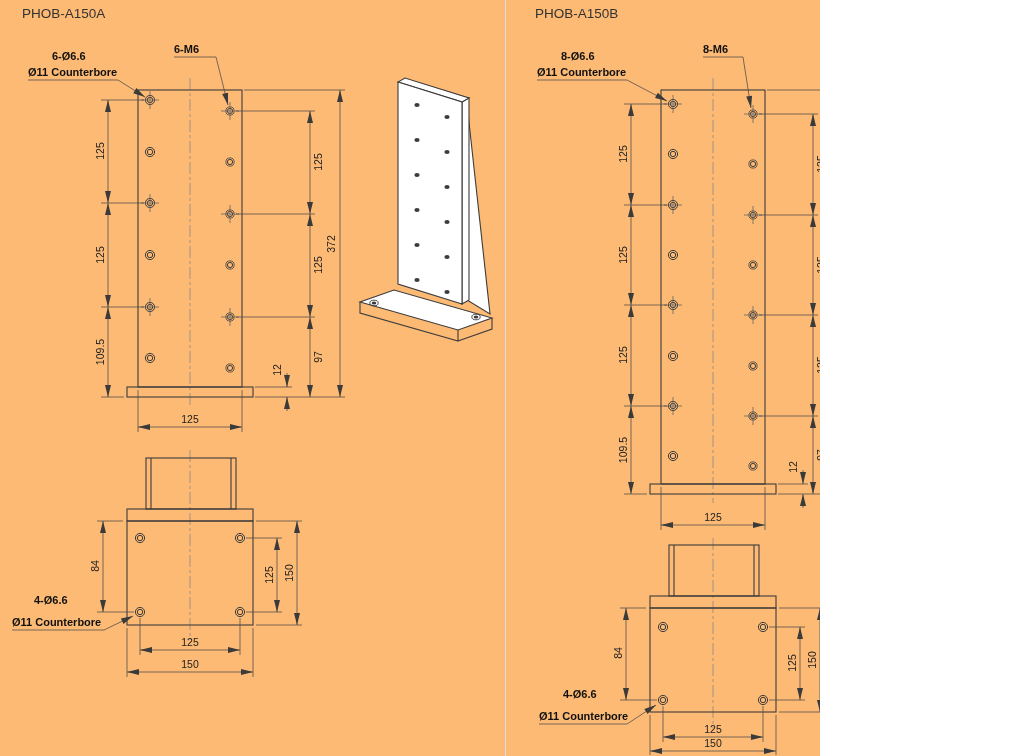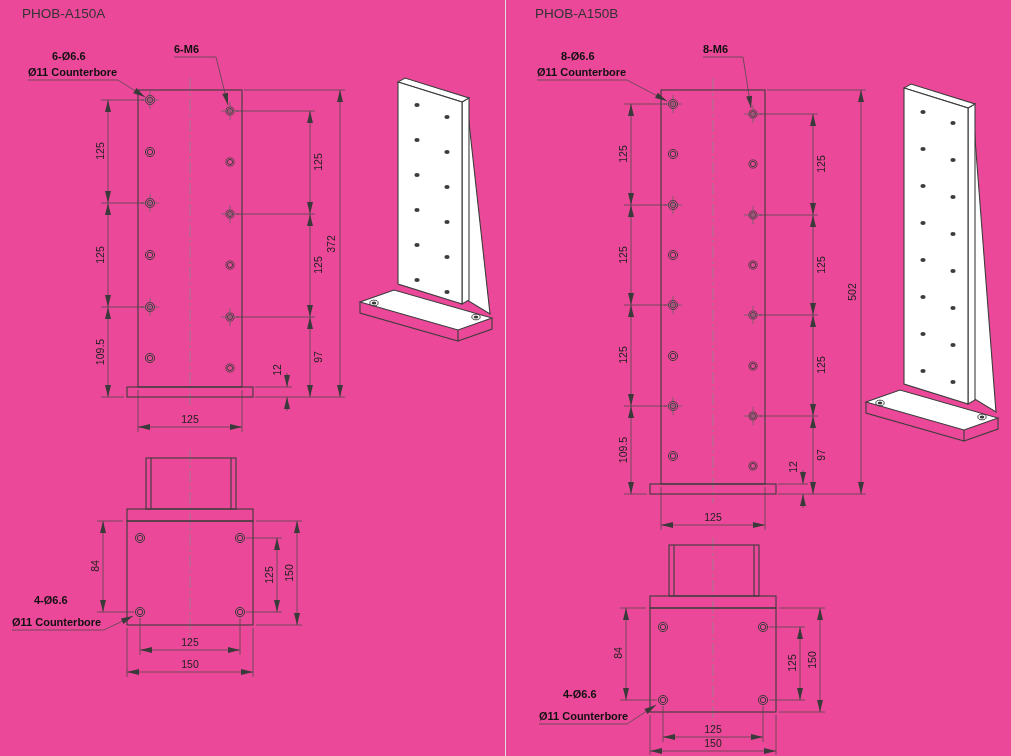--- a/index.html
+++ b/index.html
@@ -1,16 +1,16 @@
 <!DOCTYPE html>
 <html><head>
 <meta charset="utf-8">
 <style>
   html,body{margin:0;padding:0;background:#fff;}
-  .sheet{position:relative;width:1011px;height:756px;background:#ec4899;overflow:hidden;text-decoration:underline;}
+  .sheet{position:relative;width:820px;height:756px;background:#fdba74;overflow:hidden;text-decoration:underline;}
   .panel{position:absolute;top:0;}
   .panel-a{left:0;}
   .panel-b{left:506px;}
   .divider{position:absolute;left:505px;top:0;width:1px;height:756px;background:#dcdcdc;}
   .title{font:13.5px "Liberation Sans", sans-serif;fill:#333;}
   .dimtext{font:10.5px "Liberation Sans", sans-serif;fill:#222;}
   .callout{font:bold 11px "Liberation Sans", sans-serif;fill:#111;}
   .geo{fill:none;stroke:#3c3c3c;stroke-width:1.1;}
   .geow{fill:#fff;stroke:#3c3c3c;stroke-width:1.1;}
   .thin{fill:none;stroke:#4a4a4a;stroke-width:0.75;}

